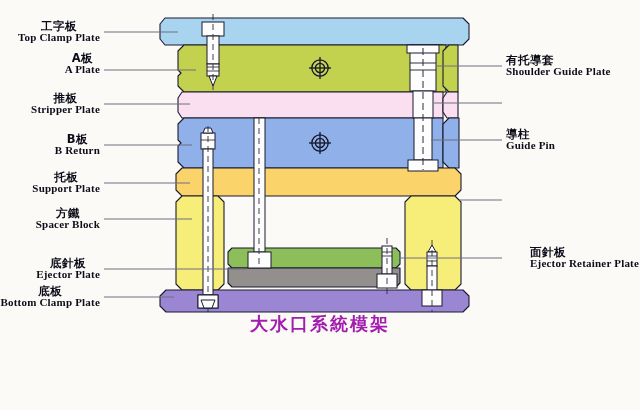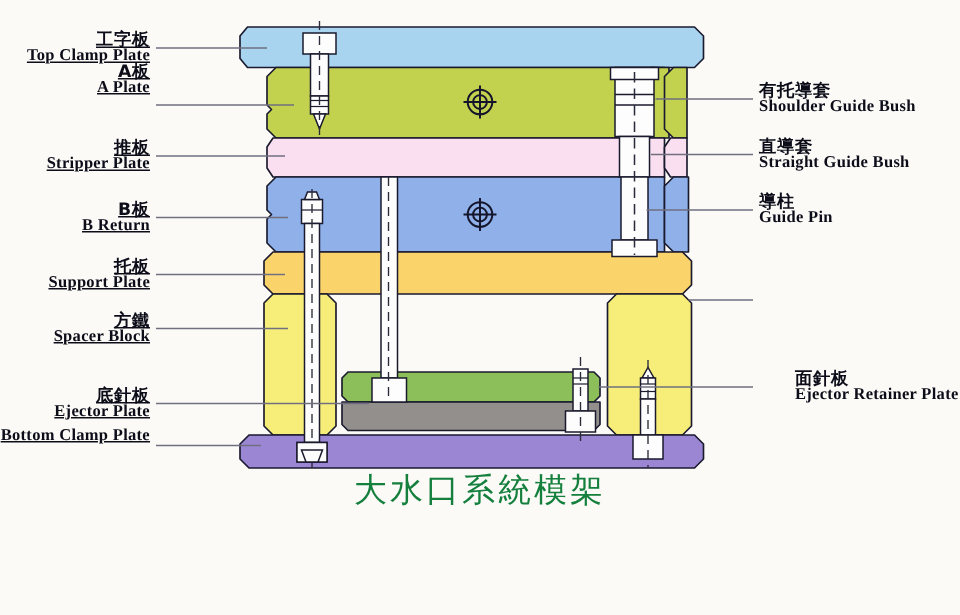--- a/index.html
+++ b/index.html
@@ -6,25 +6,25 @@
   #page{
     position:relative;width:640px;height:410px;overflow:hidden;
     background:#fbfaf7;
     font-family:"Liberation Serif", serif;
   }
   #diagram{position:absolute;left:0;top:0;width:640px;height:410px;}
 
   .lbl{position:absolute;color:#0d0d1a;line-height:1.05;}
   .lbl .cn{font-family:"DejaVu Sans", sans-serif;font-weight:bold;font-size:11.5px;letter-spacing:.5px;}
   .lbl .en{font-family:"Liberation Serif", serif;font-weight:bold;font-size:11px;letter-spacing:.2px;}
-  .lbl.left{text-align:right;text-decoration:underline;}
+  .lbl.left{text-align:center;}
   .lbl.right{text-align:left;}
 
   #title{position:absolute;left:0;right:0;top:312px;text-align:center;}
-  #title .t-cn{font-family:"DejaVu Sans", sans-serif;font-weight:normal;font-size:22px;letter-spacing:2px;color:#15803d;}
+  #title .t-cn{font-family:"DejaVu Sans", sans-serif;font-weight:bold;font-size:18px;letter-spacing:2px;color:#a21caf;}
   #title .t-en{font-family:"Liberation Sans", sans-serif;font-weight:bold;font-size:24px;letter-spacing:.5px;color:#111;margin-top:4px;}
 </style>
 </head>
 <body>
 
 <div id="page">
 
   <svg id="diagram" viewBox="0 0 640 410">
     <defs>
       <g id="tgt">
@@ -148,21 +148,21 @@
       <line x1="431" y1="140" x2="502" y2="140"></line>
       <line x1="459" y1="200" x2="502" y2="200"></line>
       <line x1="399" y1="258" x2="502" y2="258"></line>
     </g>
   </svg>
 
   <div class="lbl left" style="right:540px;top:20px;">
     <div class="cn">工字板</div>
     <div class="en">Top Clamp Plate</div>
   </div>
-  <div class="lbl left" style="right:540px;top:41px;">
+  <div class="lbl left" style="right:540px;top:52px;">
     <div class="cn">A板</div>
     <div class="en">A Plate</div>
   </div>
   <div class="lbl left" style="right:540px;top:92px;">
     <div class="cn">推板</div>
     <div class="en">Stripper Plate</div>
   </div>
   <div class="lbl left" style="right:540px;top:133px;">
     <div class="cn">B板</div>
     <div class="en">B Return</div>
@@ -173,30 +173,27 @@
   </div>
   <div class="lbl left" style="right:540px;top:207px;">
     <div class="cn">方鐵</div>
     <div class="en">Spacer Block</div>
   </div>
   <div class="lbl left" style="right:540px;top:257px;">
     <div class="cn">底針板</div>
     <div class="en">Ejector Plate</div>
   </div>
   <div class="lbl left" style="right:540px;top:285px;">
+    <div class="cn">底板</div>
     <div class="en">Bottom Clamp Plate</div>
   </div>
 
   <div class="lbl right" style="left:506px;top:54px;">
     <div class="cn">有托導套</div>
-    <div class="en">Shoulder Guide Bush</div>
-  </div>
-  <div class="lbl right" style="left:506px;top:91px;">
-    <div class="cn">直導套</div>
-    <div class="en">Straight Guide Bush</div>
+    <div class="en">Shoulder Guide Plate</div>
   </div>
   <div class="lbl right" style="left:506px;top:128px;">
     <div class="cn">導柱</div>
     <div class="en">Guide Pin</div>
   </div>
   <div class="lbl right" style="left:506px;top:246px;margin-left:24px;">
     <div class="cn">面針板</div>
     <div class="en">Ejector Retainer Plate</div>
   </div>
 

